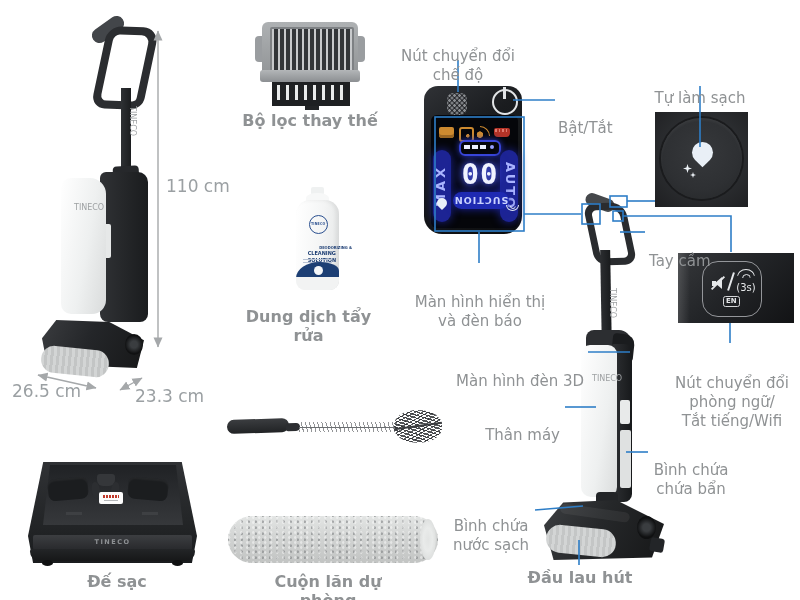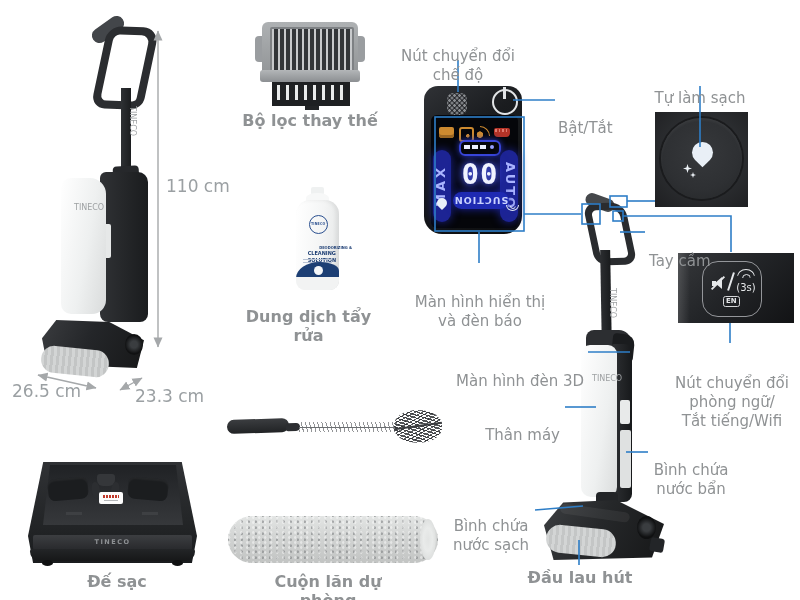--- a/index.html
+++ b/index.html
@@ -354,21 +354,21 @@
   <div class="lbl" style="left:649px;top:224px;">Tay cầm</div>
   <div class="lbl c" style="left:668px;top:346px;width:128px;">
     <div>Nút chuyển đổi</div>
     <div>phòng ngữ/</div>
     <div>Tắt tiếng/Wifi</div>
   </div>
   <div class="lbl r" style="left:428px;top:344px;width:156px;">Màn hình đèn 3D</div>
   <div class="lbl r" style="left:450px;top:398px;width:110px;">Thân máy</div>
   <div class="lbl c" style="left:639px;top:433px;width:104px;">
     <div>Bình chứa</div>
-    <div>nước bẩn</div>
+    <div>chứa bẩn</div>
   </div>
   <div class="lbl c" style="left:439px;top:489px;width:104px;">
     <div>Bình chứa</div>
     <div>nước sạch</div>
   </div>
   <div class="cap c" style="left:525px;top:568px;width:110px;">Đầu lau hút</div>
   <div class="cap c" style="left:57px;top:572px;width:120px;">Đế sạc</div>
   <div class="cap c" style="left:248px;top:572px;width:160px;">Cuộn lăn dự phòng</div>
 
 </div>

